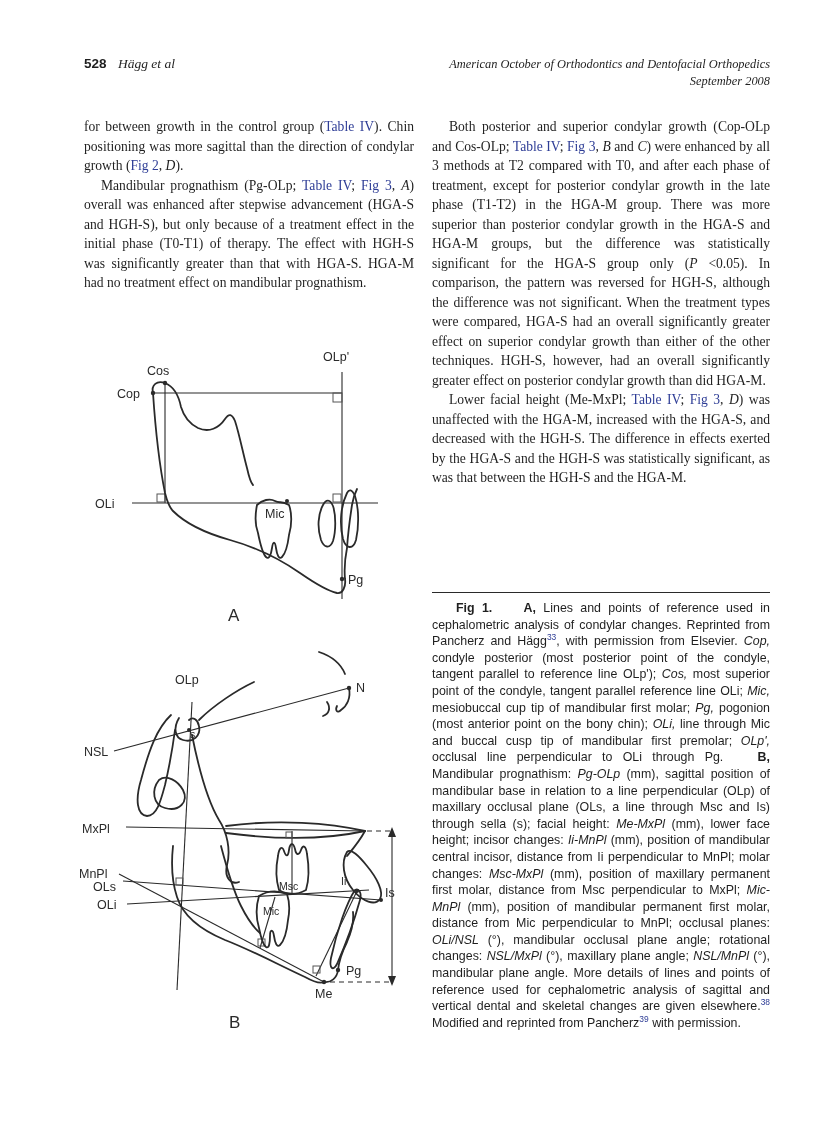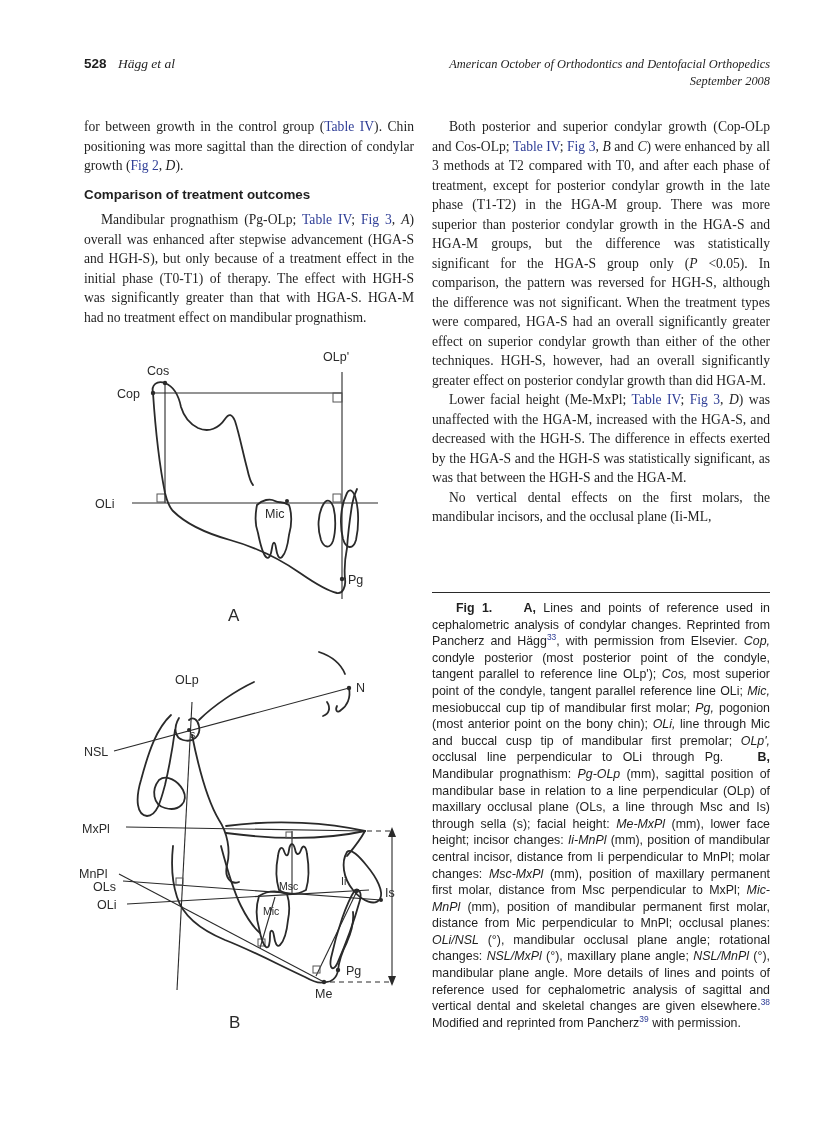--- a/index.html
+++ b/index.html
@@ -71,28 +71,26 @@
       <span class="hdr-auth">Hägg et al</span>
     </div>
     <div class="hdr-right">
       <div>American October of Orthodontics and Dentofacial Orthopedics</div>
       <div>September 2008</div>
     </div>
   </div>
 
   <div class="col col-left">
     <p class="para"><span class="seg-p">for between growth in the control group (</span><span class="seg-l">Table IV</span><span class="seg-p">). Chin positioning was more sagittal than the direction of condylar growth (</span><span class="seg-l">Fig 2</span><span class="seg-p">, </span><span class="seg-i">D</span><span class="seg-p">).</span></p>
-    <h3 class="sec-head">Comparison of treatment outcomes</h3>
     <p class="para indent"><span class="seg-p">Mandibular prognathism (Pg-OLp; </span><span class="seg-l">Table IV</span><span class="seg-p">; </span><span class="seg-l">Fig 3</span><span class="seg-p">, </span><span class="seg-i">A</span><span class="seg-p">) overall was enhanced after stepwise advancement (HGA-S and HGH-S), but only because of a treatment effect in the initial phase (T0-T1) of therapy. The effect with HGH-S was significantly greater than that with HGA-S. HGA-M had no treatment effect on mandibular prognathism.</span></p>
   </div>
 
   <div class="col col-right">
     <p class="para indent"><span class="seg-p">Both posterior and superior condylar growth (Cop-OLp and Cos-OLp; </span><span class="seg-l">Table IV</span><span class="seg-p">; </span><span class="seg-l">Fig 3</span><span class="seg-p">, </span><span class="seg-i">B</span><span class="seg-p"> and </span><span class="seg-i">C</span><span class="seg-p">) were enhanced by all 3 methods at T2 compared with T0, and after each phase of treatment, except for posterior condylar growth in the late phase (T1-T2) in the HGA-M group. There was more superior than posterior condylar growth in the HGA-S and HGA-M groups, but the difference was statistically significant for the HGA-S group only (</span><span class="seg-i">P</span><span class="seg-p"> &lt;0.05). In comparison, the pattern was reversed for HGH-S, although the difference was not significant. When the treatment types were compared, HGA-S had an overall significantly greater effect on superior condylar growth than either of the other techniques. HGH-S, however, had an overall significantly greater effect on posterior condylar growth than did HGA-M.</span></p>
     <p class="para indent"><span class="seg-p">Lower facial height (Me-MxPl; </span><span class="seg-l">Table IV</span><span class="seg-p">; </span><span class="seg-l">Fig 3</span><span class="seg-p">, </span><span class="seg-i">D</span><span class="seg-p">) was unaffected with the HGA-M, increased with the HGA-S, and decreased with the HGH-S. The difference in effects exerted by the HGA-S and the HGH-S was statistically significant, as was that between the HGH-S and the HGA-M.</span></p>
-    <p class="para indent"><span class="seg-p">No vertical dental effects on the first molars, the mandibular incisors, and the occlusal plane (Ii-ML,</span></p>
   </div>
 
   <svg class="figA" width="345" height="305" viewBox="0 0 345 305">
 
     <line class="thin" x1="257" y1="29" x2="257" y2="256"></line>
 
     <line class="thin" x1="68" y1="50" x2="257" y2="50"></line>
 
     <line class="thin" x1="80" y1="40" x2="80" y2="160"></line>
 

